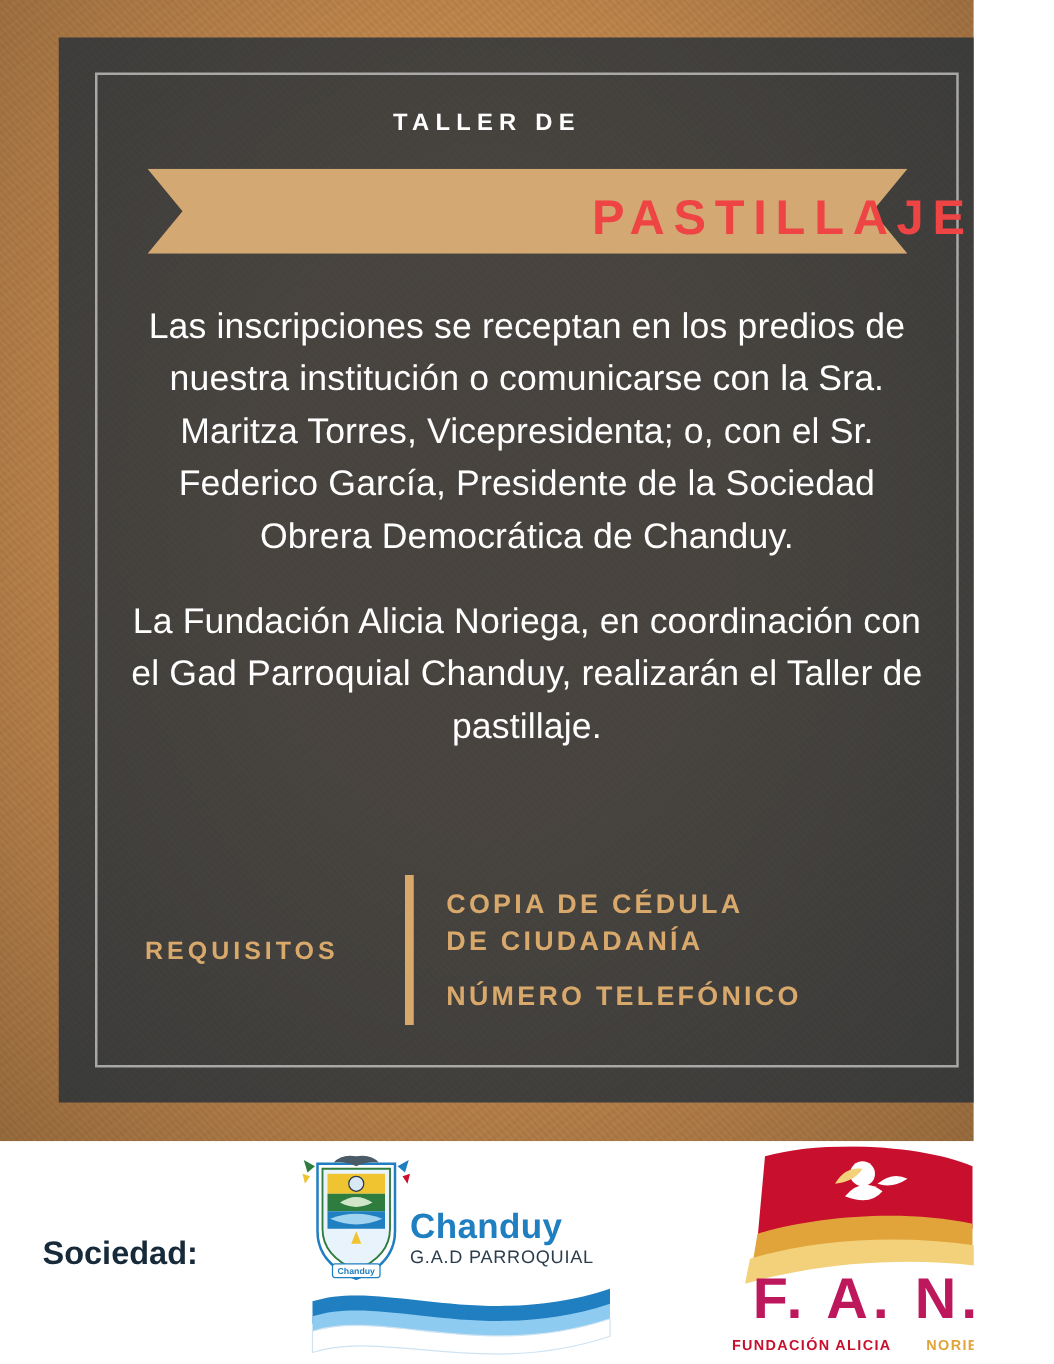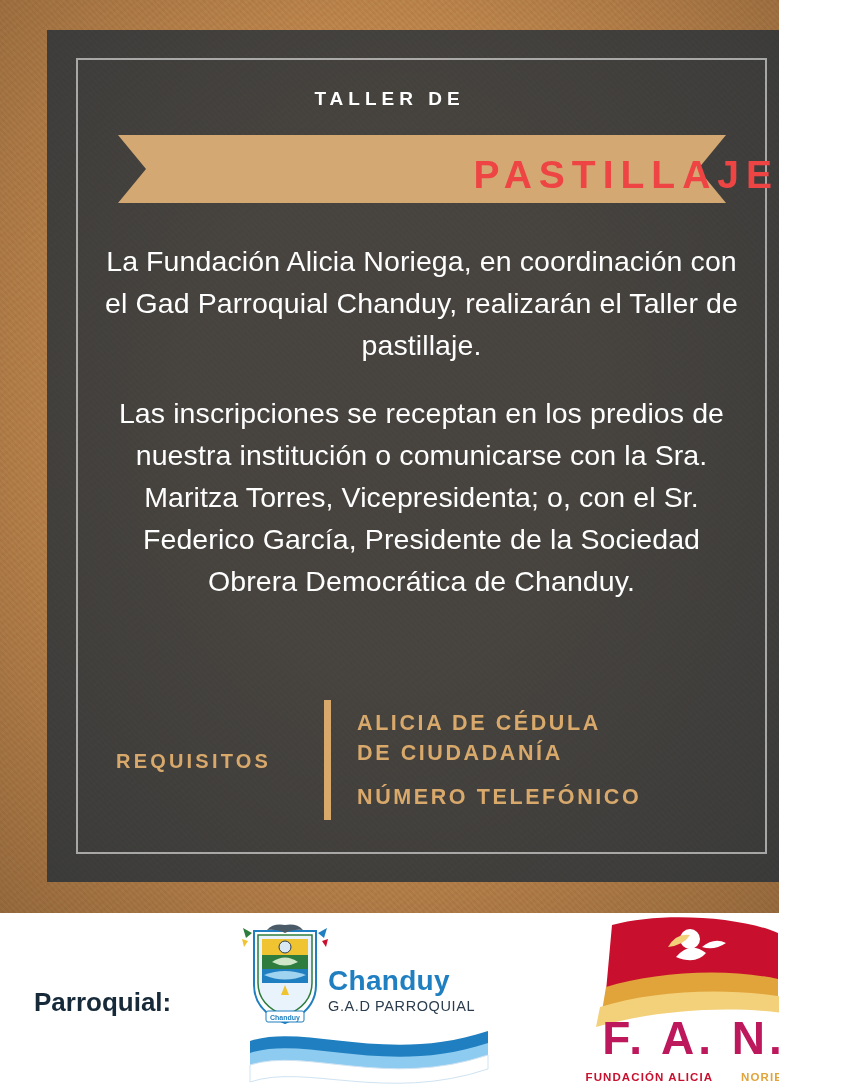--- a/index.html
+++ b/index.html
@@ -247,38 +247,38 @@
   <div class="kicker">TALLER DE</div>
 
   <div class="ribbon">
     <svg width="608" height="68" viewBox="0 0 608 68" aria-hidden="true">
       <polygon points="0,0 608,0 580,34 608,68 0,68 28,34" fill="#d3a873"></polygon>
     </svg>
   </div>
   <div class="ribbon-title">PASTILLAJE</div>
 
   <div class="body-wrap">
+    <p class="para">Las inscripciones se receptan en los predios de nuestra institución  o comunicarse con la Sra. Maritza Torres, Vicepresidenta; o, con el Sr. Federico García, Presidente de la Sociedad Obrera Democrática de Chanduy.</p>
     <p class="para">La Fundación Alicia Noriega, en coordinación con el Gad Parroquial Chanduy, realizarán el Taller de pastillaje.</p>
-    <p class="para">Las inscripciones se receptan en los predios de nuestra institución  o comunicarse con la Sra. Maritza Torres, Vicepresidenta; o, con el Sr. Federico García, Presidente de la Sociedad Obrera Democrática de Chanduy.</p>
   </div>
 
   <div class="req">
     <div class="req-label">REQUISITOS</div>
     <div class="req-divider"></div>
     <div class="req-items">
       <div class="req-item">
-        <div>ALICIA DE CÉDULA</div>
+        <div>COPIA DE CÉDULA</div>
         <div>DE CIUDADANÍA</div>
       </div>
       <div class="req-item second">NÚMERO TELEFÓNICO</div>
     </div>
   </div>
 
   <div class="footer">
-    <div class="auspician">Parroquial:</div>
+    <div class="auspician">Sociedad:</div>
 
     <div class="logo-chanduy">
       <svg width="266" height="168" viewBox="0 0 266 168" aria-hidden="true">
 
         <g transform="translate(6,6)">
           <path d="M12 6 h62 v54 q0 26 -31 38 q-31 -12 -31 -38 z" fill="#ffffff" stroke="#1f7fc0" stroke-width="2"></path>
           <path d="M16 10 h54 v48 q0 22 -27 33 q-27 -11 -27 -33 z" fill="#e8f3fb" stroke="#2f7d3e" stroke-width="1.5"></path>
           <rect x="20" y="14" width="46" height="16" fill="#f0c330"></rect>
           <rect x="20" y="30" width="46" height="14" fill="#2f7d3e"></rect>
           <rect x="20" y="44" width="46" height="14" fill="#1f7fc0"></rect>

